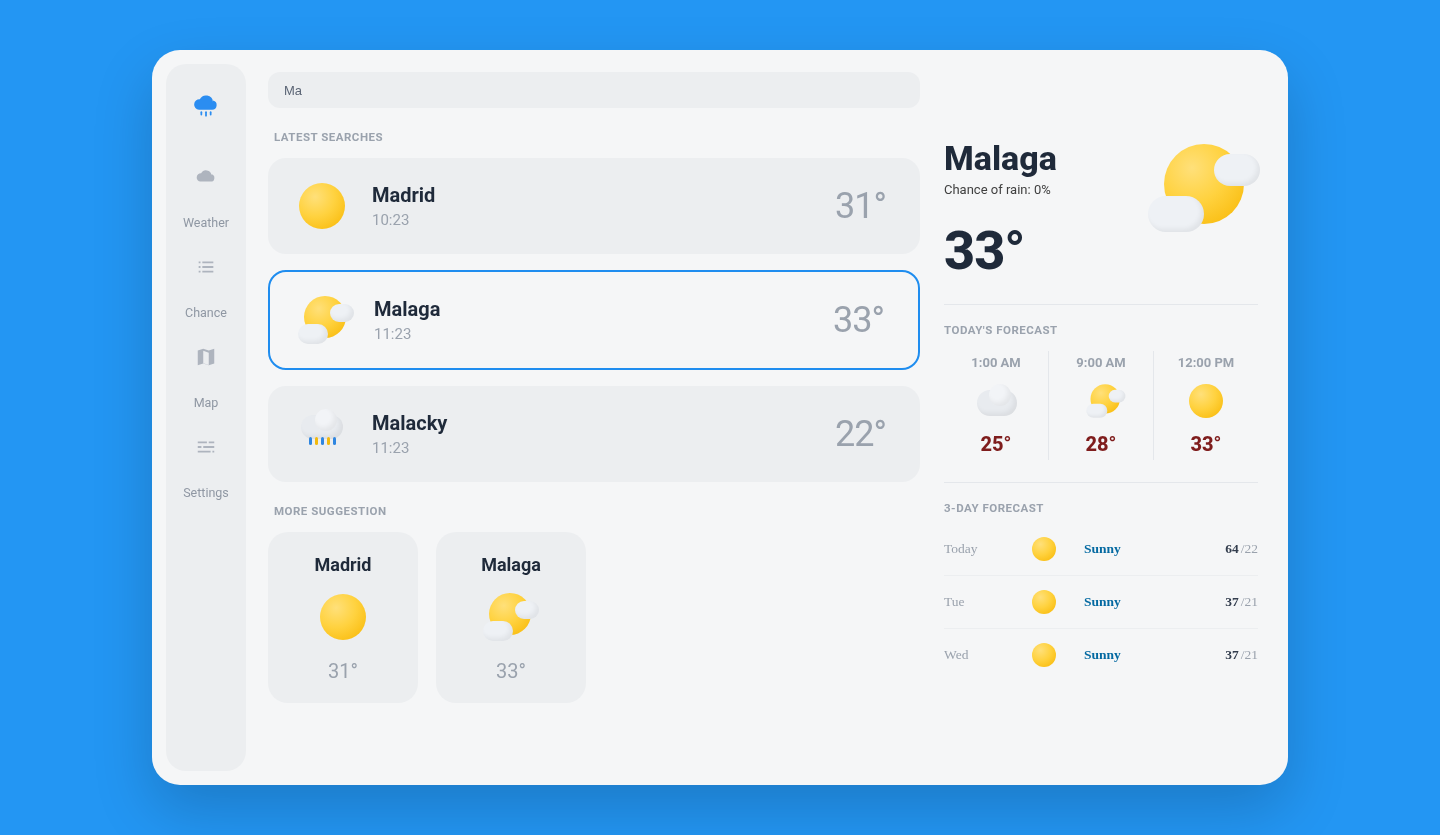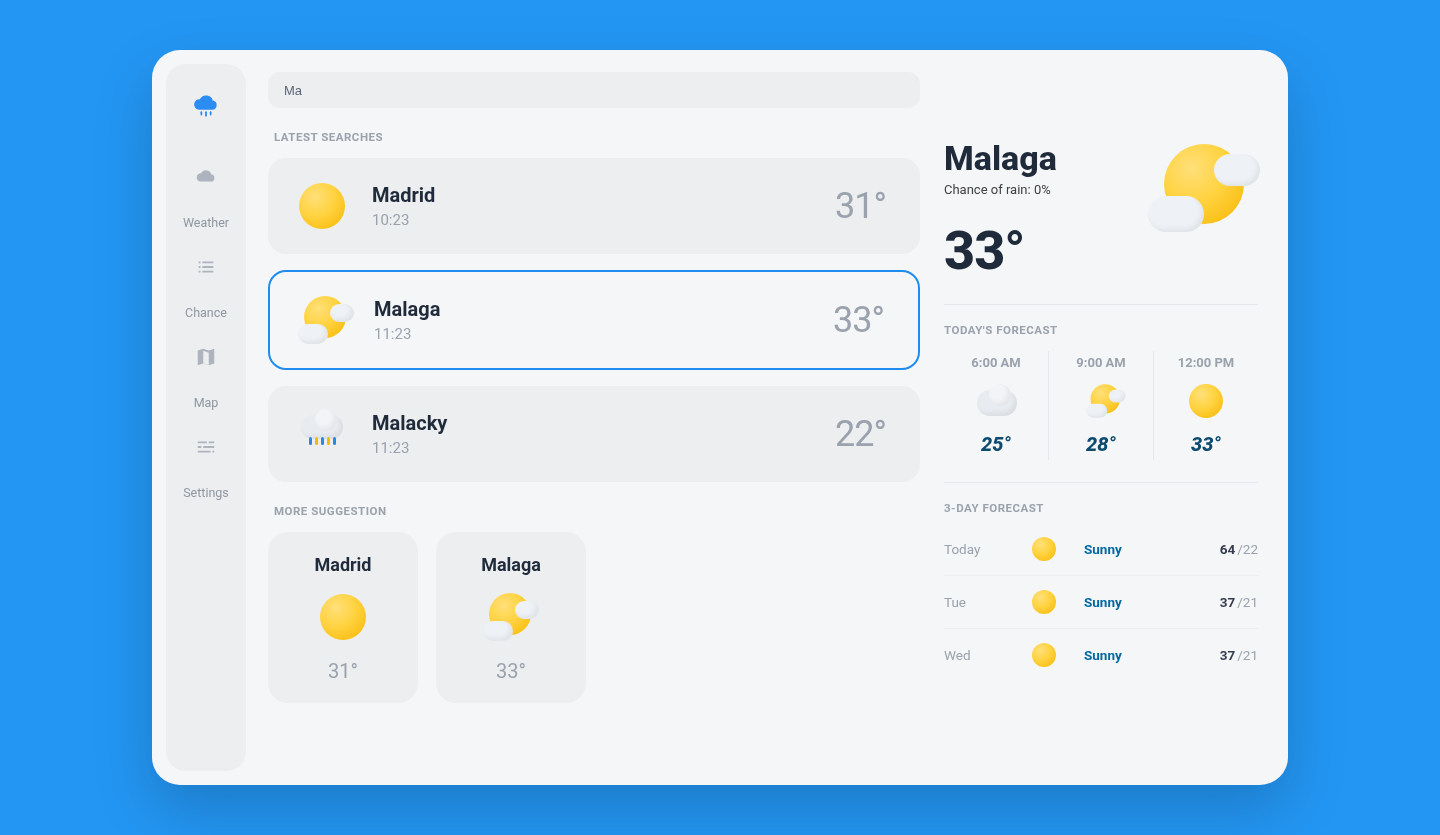--- a/index.html
+++ b/index.html
@@ -96,26 +96,27 @@
   .hero-icon { width:110px;height:96px;display:flex;align-items:center;justify-content:center; }
   .hr { height:1px;background:#e4e7eb;margin:22px 0 18px; }
   .forecast-row { display:flex;align-items:stretch; }
   .fc-col {
     flex:1;display:flex;flex-direction:column;align-items:center;gap:10px;
     padding:4px 0;
   }
   .fc-div { width:1px;background:#e4e7eb; }
   .fc-time { font-size:13px;font-weight:700;color:#9aa2ad; }
   .fc-icon { width:42px;height:42px;display:flex;align-items:center;justify-content:center; }
-  .fc-temp { font-size:20px;font-weight:800;color:#0c4a6e;font-style:italic; }
+  .fc-temp { font-size:20px;font-weight:800;color:#7f1d1d; }
   .day-list { display:flex;flex-direction:column; }
   .day-row {
     display:flex;align-items:center;gap:26px;
     padding:12px 0;border-bottom:1px solid #eceef0;font-size:13.5px;
     color:#1f2a3a;
+    font-family:Liberation Serif, serif;
   }
   .day-row:last-child { border-bottom:none;justify-content:space-between; }
   .day-name { width:60px;color:#9aa2ad; }
   .day-icon { width:28px;height:28px;display:flex;align-items:center;justify-content:center; }
   .day-cond { flex:1;font-weight:700;color:#0369a1; }
   .day-hi { font-weight:700;color:#343e4e; }
   .day-lo { color:#9aa2ad;margin-left:2px; }
   
   .sun {
     width:46px;height:46px;border-radius:50%;
@@ -294,21 +295,21 @@
           </div>
       </div>
     </div>
 
     <div class="hr"></div>
 
     <div class="section-label" style="margin:0 0 14px 0">TODAY'S FORECAST</div>
 
     <div class="forecast-row">
       <div class="fc-col">
-        <div class="fc-time">6:00 AM</div>
+        <div class="fc-time">1:00 AM</div>
         <div class="fc-icon">
             <div class="cloud-only">
               <div class="cloud c1"></div>
               <div class="cloud c2"></div>
             </div>
           </div>
         <div class="fc-temp">25°</div>
       </div>
       <div class="fc-div"></div>
       <div class="fc-col">

